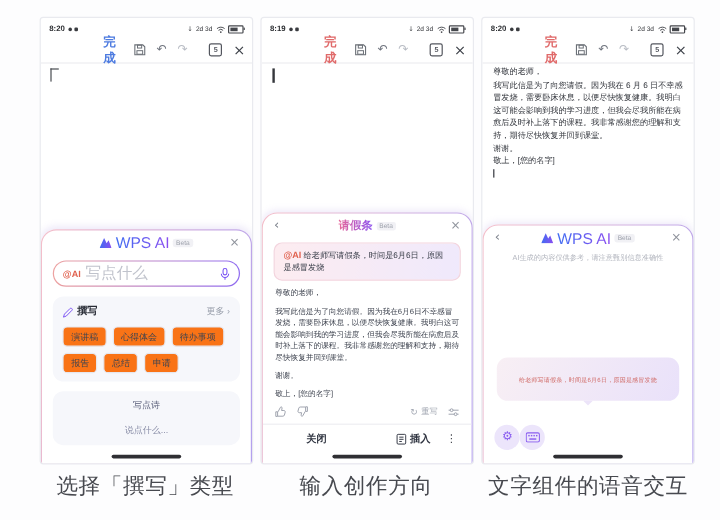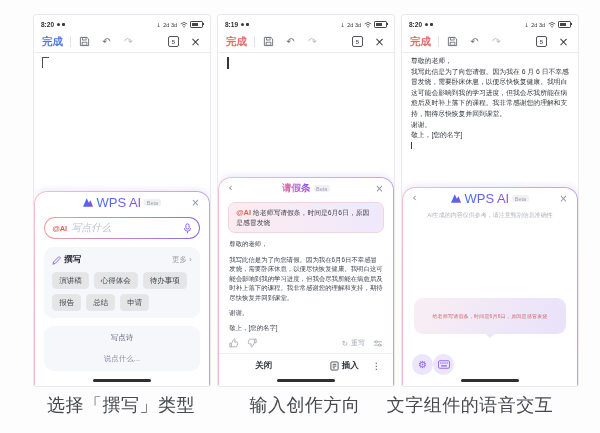--- a/index.html
+++ b/index.html
@@ -10,21 +10,21 @@
   .status{height:13px;display:flex;justify-content:space-between;align-items:center;padding:3px 7px 0;font-size:6.5px;color:#2d2f33;}
   .st-left{display:flex;align-items:center;gap:2.5px;font-weight:bold;}
   .dot{width:3px;height:3px;border-radius:50%;background:#3a3c40;display:inline-block;}
   .dot.sq{border-radius:1px;}
   .st-right{display:flex;align-items:center;gap:2.5px;font-size:5.5px;color:#33353a;}
   .batt{width:11px;height:5.5px;border:0.8px solid #45474c;border-radius:1.2px;position:relative;}
   .batt::before{content:"";position:absolute;left:0.8px;top:0.8px;bottom:0.8px;width:6px;background:#45474c;}
   .batt::after{content:"";position:absolute;right:-2px;top:1.2px;width:1.2px;height:2.4px;background:#45474c;}
   
   .toolbar{height:21px;display:flex;align-items:center;padding:0 8px;gap:9px;}
-  .done{font-size:10.5px;font-weight:bold;cursor:pointer;}
+  .done{font-size:10.5px;font-weight:bold;cursor:pointer;margin-left:44px;}
   .p1 .done{color:#4d7be0}.p2 .done,.p3 .done{color:#e06a6a}
   .tbsep{width:1px;height:11px;background:#e3e4e9;margin:0 -2px;}
   .tb-ic{display:flex;align-items:center;justify-content:center;width:13px;height:14px;cursor:pointer;}
   .glyph{font-family:"DejaVu Sans",sans-serif;}
   .undo{font-size:10px;color:#6f747e;}
   .redo{font-size:10px;color:#b8bcc4;}
   .sp{flex:1}
   .boxicon{width:9px;height:9px;border:1px solid #53565e;border-radius:2px;font-size:6px;color:#53565e;display:flex;align-items:center;justify-content:center;font-weight:bold;}
   .xclose{font-size:12px;color:#3c4048;}
   .tbdiv{height:1px;background:#ededf1;}
@@ -40,27 +40,27 @@
   .gin{background:#fff;border-radius:12px 12px 0 0;height:100%;display:flex;flex-direction:column;overflow:hidden;}
   .sh-head{position:relative;height:21px;display:flex;align-items:center;justify-content:center;gap:3px;flex:none;}
   .brand{font-size:13px;font-weight:normal;background:linear-gradient(90deg,#3f6df2,#8a4ef0);-webkit-background-clip:text;background-clip:text;color:transparent;}
   .beta{font-size:5.5px;color:#9ea2ac;background:#f1f1f5;border-radius:2px;padding:0.5px 2.5px;}
   .sh-x{position:absolute;right:9px;top:5px;font-size:10px;color:#8f939c;cursor:pointer;}
   .sh-back{position:absolute;left:9px;top:3px;font-size:11px;color:#7d828c;cursor:pointer;}
   
   .aiinput{margin:4px 9px 0;background:linear-gradient(90deg,#eda2a0,#8f6bf0);border-radius:13px;padding:1.1px;flex:none;}
   .aiinput .inner{background:#fff;border-radius:12px;height:20px;display:flex;align-items:center;padding:0 7px;gap:4px;}
   .atai{font-size:7.5px;font-weight:bold;color:#e0614e;}
-  .ph{font-size:10px;color:#c0c3cc;font-style:italic;}
+  .ph{font-size:13px;color:#c0c3cc;}
   .card{margin:8px 9px 0;background:#f6f7fb;border-radius:9px;padding:7px 8px;flex:none;text-align:center;}
   .cardhead{display:flex;align-items:center;gap:3px;}
   .ctitle{font-size:8.5px;font-weight:bold;color:#272b35;}
   .more{margin-left:auto;font-size:7.5px;color:#9aa0ac;cursor:pointer;}
   .chips{display:flex;flex-wrap:wrap;gap:5px;margin-top:6px;}
-  .chip{background:#e5e5e5;border:1px solid #e6e7ee;border-radius:4px;padding:2.5px 6px;font-size:7.5px;color:#3f4450;cursor:pointer;font-family:Liberation Serif, serif;}
+  .chip{background:#f97316;border:1px solid #e6e7ee;border-radius:4px;padding:2.5px 6px;font-size:7.5px;color:#3f4450;cursor:pointer;font-family:Liberation Serif, serif;}
   .qrow1{font-size:7.5px;color:#555a76;cursor:pointer;}
   .qrow2{font-size:7.5px;color:#888ca6;margin-top:11px;cursor:pointer;}
   
   .dtitle{font-size:9.5px;font-weight:bold;background:linear-gradient(90deg,#e86a9a,#8a4ef0);-webkit-background-clip:text;background-clip:text;color:transparent;}
   .prompt{margin:3px 9px 0;border-radius:7px;background:linear-gradient(100deg,#fdecf0,#efe9fc);border:1px solid #f3d4de;padding:5px 7px;font-size:6.8px;line-height:9.6px;color:#3a3f4a;flex:none;word-break:break-all;}
   .letter{margin:6px 10px 0;font-size:6.4px;line-height:9.4px;color:#3f4450;word-break:break-all;flex:1;overflow:hidden;}
   .letter p{margin:0 0 6px;}
   .actrow{display:flex;align-items:center;gap:8px;padding:2px 10px 5px;flex:none;}
   .act-r{margin-left:auto;display:flex;align-items:center;gap:3px;font-size:6.8px;color:#a3a8b3;}
   .refresh{font-size:7.5px;color:#a3a8b3;}
@@ -77,21 +77,21 @@
   .bubtxt{font-size:5px;color:#d06a66;letter-spacing:0.2px;padding:0 8px;text-align:center;}
   .vctrl{position:absolute;left:9px;right:9px;bottom:11px;display:flex;align-items:center;}
   .circ{width:21px;height:21px;border-radius:50%;background:#ece5fb;display:flex;align-items:center;justify-content:center;cursor:pointer;flex:none;}
   .gear{font-size:10px;color:#8a5ef0;font-family:"DejaVu Sans",sans-serif;}
   .sendpill{flex:1;margin:0 9px;height:21px;border-radius:11px;background:linear-gradient(90deg,#d8494b,#6e41d9);color:#fff;font-size:8.5px;font-weight:bold;letter-spacing:2px;display:flex;align-items:center;justify-content:center;cursor:pointer;}
   
   .homebar{position:absolute;left:50%;bottom:4px;width:58px;height:3.5px;margin-left:-29px;background:#2f2f33;border-radius:2px;z-index:9;cursor:grab;}
   
   .captions{position:absolute;top:393px;left:0;width:600px;display:flex;}
   .cap{position:absolute;width:176px;text-align:center;font-size:18px;color:#47494f;letter-spacing:0.5px;}
-  .c1{left:33px}.c2{left:217px}.c3{left:382px}
+  .c1{left:33px}.c2{left:217px}.c3{left:402px}
   svg{display:block;}
 </style>
 </head>
 <body>
 
 <div class="phone p1">
   <div class="status">
     <div class="st-left">
       <span>8:20</span>
       <span class="dot"></span>

